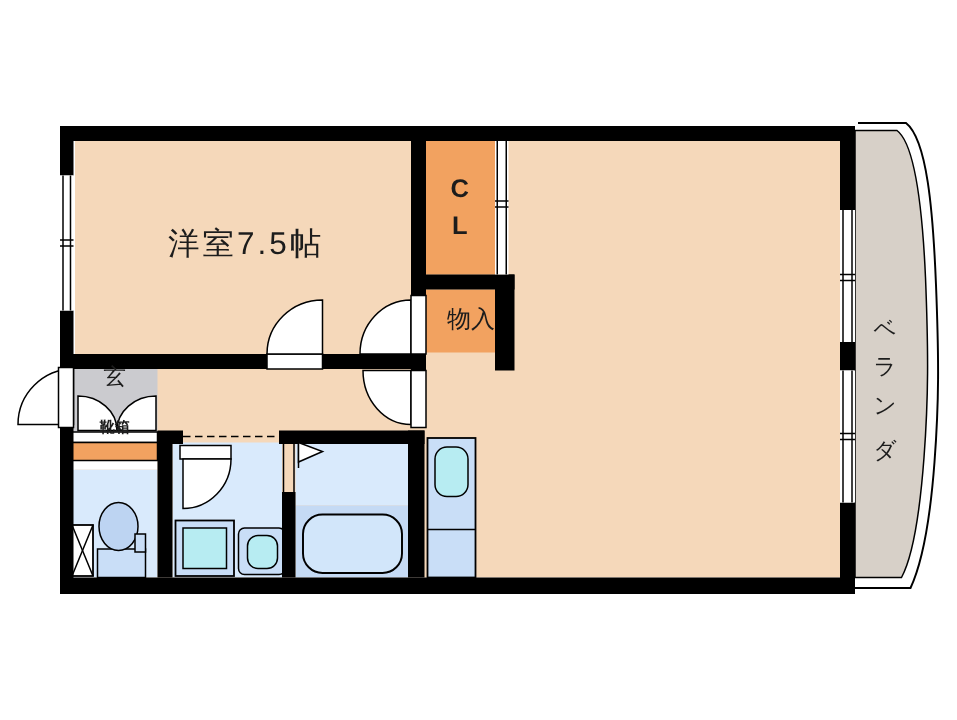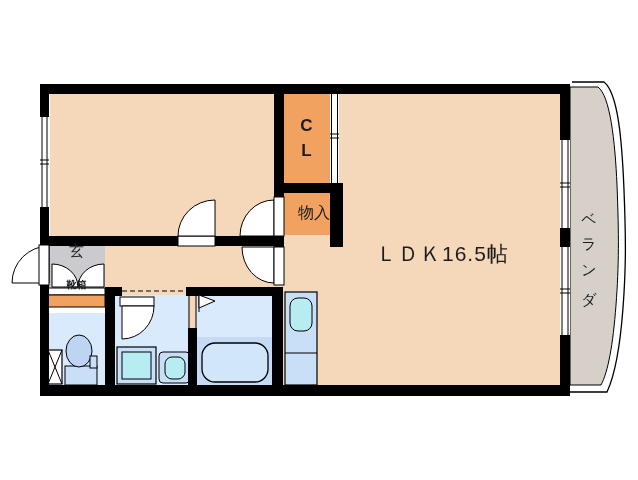--- a/index.html
+++ b/index.html
@@ -157,19 +157,19 @@
 
     <g>
       <line x1="189" y1="295" x2="189" y2="328"></line>
       <line x1="196" y1="295" x2="196" y2="328"></line>
       <line x1="199" y1="294" x2="199" y2="312"></line>
       <path d="M199,295 L215,301 L199,308 Z"></path>
     </g>
   </g>
 </svg>
 
-  <div class="lbl lbl-ldk">ＬＤＫ16.5帖</div>
+  <div class="lbl lbl-yoshitsu">洋室7.5帖</div>
   <div class="lbl lbl-cl">CL</div>
   <div class="lbl lbl-mono">物入</div>
   <div class="lbl lbl-genkan">玄</div>
   <div class="lbl lbl-kutsu">靴箱</div>
   <div class="lbl lbl-veranda">ベランダ</div>
 </div>
 
 </body></html>

